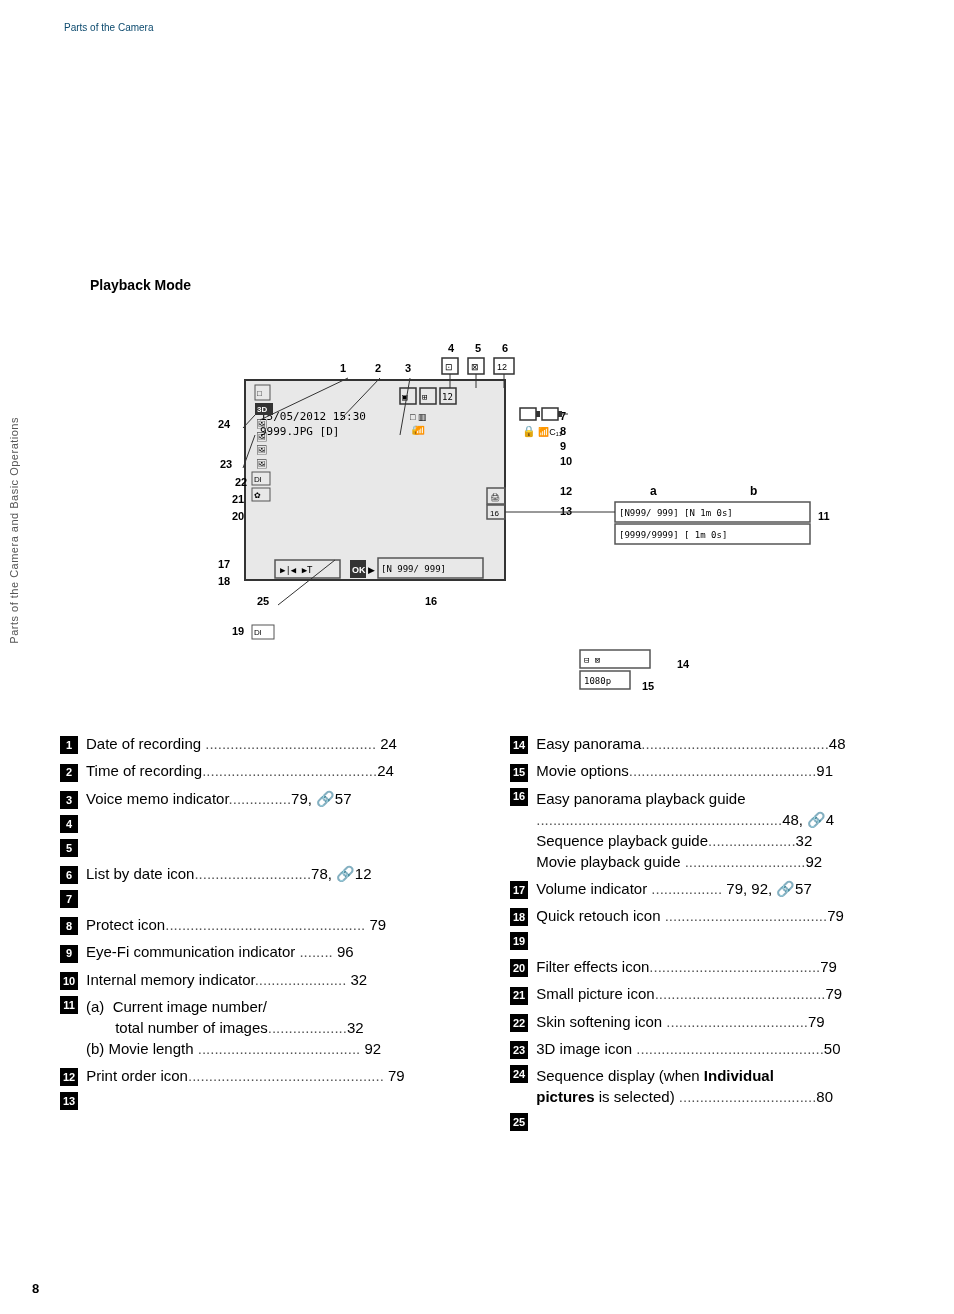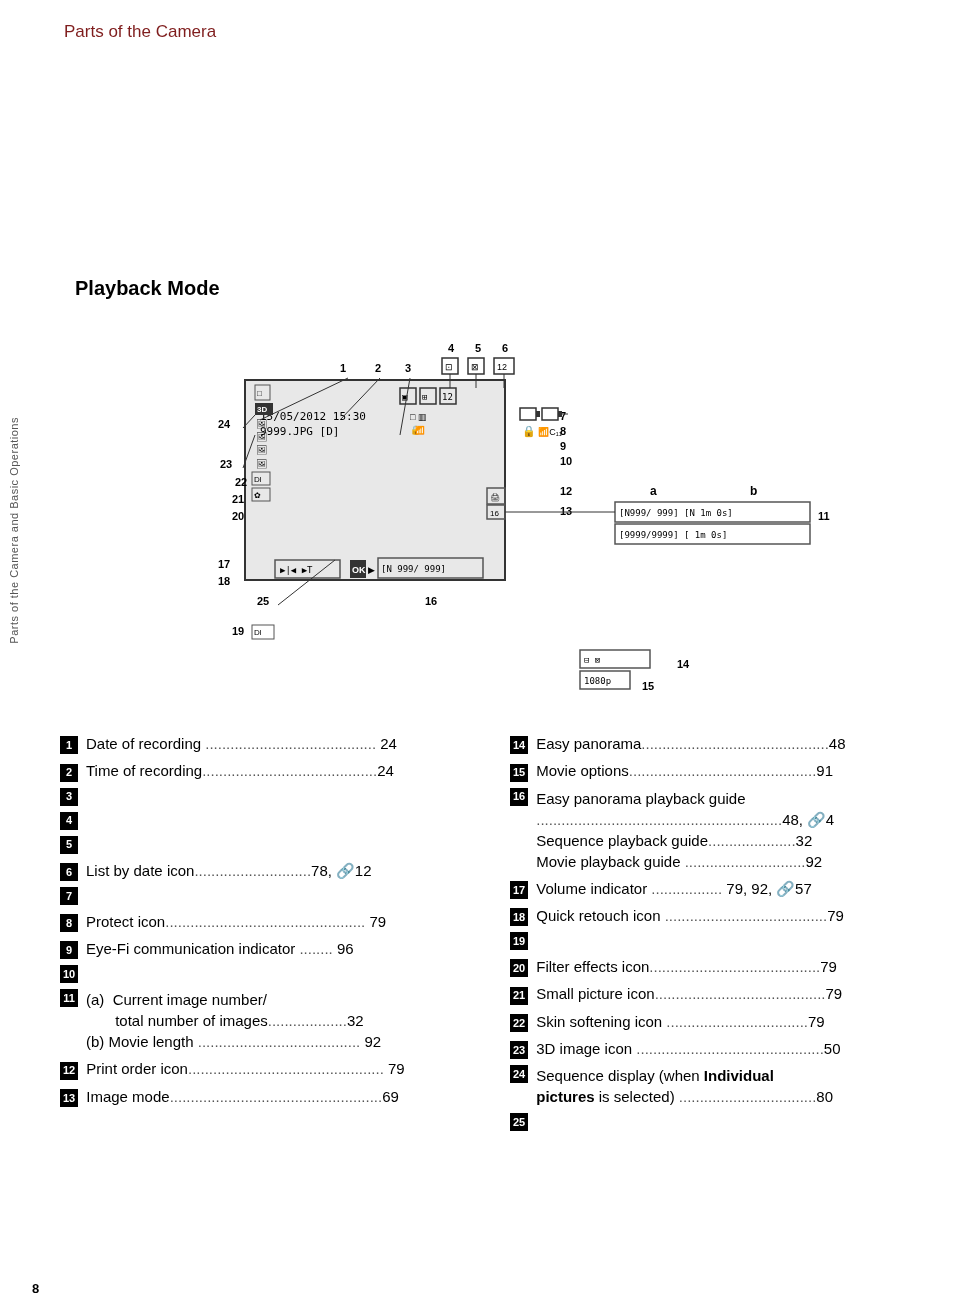--- a/index.html
+++ b/index.html
@@ -41,31 +41,31 @@
       bottom: 18px;
       font-size: 13px;
       font-weight: bold;
     }
 
     
     .page-header {
       position: absolute;
       left: 64px;
       top: 22px;
-      font-size: 17px;
+      font-size: 10px;
       font-weight: normal;
-      color: #7f1d1d;
+      color: #0c4a6e;
     }
 
     
     .section-title {
       position: absolute;
-      left: 75px;
+      left: 90px;
       top: 277px;
-      font-size: 20px;
+      font-size: 14px;
       font-weight: bold;
       text-align: right;
     }
 
     
     .diagram-container {
       position: absolute;
       left: 60px;
       top: 320px;
       width: 870px;
@@ -308,20 +308,21 @@
         <span class="label-text">Date of recording <span class="label-dots">.........................................</span> 24</span>
       </div>
 
       <div class="label-item">
         <span class="label-number">2</span>
         <span class="label-text">Time of recording<span class="label-dots">..........................................</span>24</span>
       </div>
 
       <div class="label-item">
         <span class="label-number">3</span>
+        <span class="label-text">Voice memo indicator<span class="label-dots">...............</span>79, 🔗57</span>
       </div>
 
       <div class="label-item-multiline">
         <span class="label-number">4</span>
       </div>
 
       <div class="label-item-multiline">
         <span class="label-number">5</span>
       </div>
 
@@ -339,39 +340,39 @@
         <span class="label-text">Protect icon<span class="label-dots">................................................</span> 79</span>
       </div>
 
       <div class="label-item">
         <span class="label-number">9</span>
         <span class="label-text">Eye-Fi communication indicator <span class="label-dots">........</span> 96</span>
       </div>
 
       <div class="label-item">
         <span class="label-number">10</span>
+        <span class="label-text">Internal memory indicator<span class="label-dots">......................</span> 32</span>
       </div>
 
       <div class="label-item-multiline">
         <span class="label-number">11</span>
         <span class="label-text">
           (a)&nbsp;&nbsp;Current image number/<br>
           &nbsp;&nbsp;&nbsp;&nbsp;&nbsp;&nbsp;&nbsp;total number of images<span class="label-dots">...................</span>32<br>
           (b)&nbsp;Movie length <span class="label-dots">.......................................</span> 92
         </span>
       </div>
 
       <div class="label-item">
         <span class="label-number">12</span>
         <span class="label-text">Print order icon<span class="label-dots">...............................................</span> 79</span>
       </div>
 
       <div class="label-item">
         <span class="label-number">13</span>
-        <span class="label-text">Image mode<span class="label-dots">...</span><span class="label-dots">................................................</span>69</span>
       </div>
     </div>
 
     <div>
 
       <div class="label-item">
         <span class="label-number">14</span>
         <span class="label-text">Easy panorama<span class="label-dots">.............................................</span>48</span>
       </div>
 

